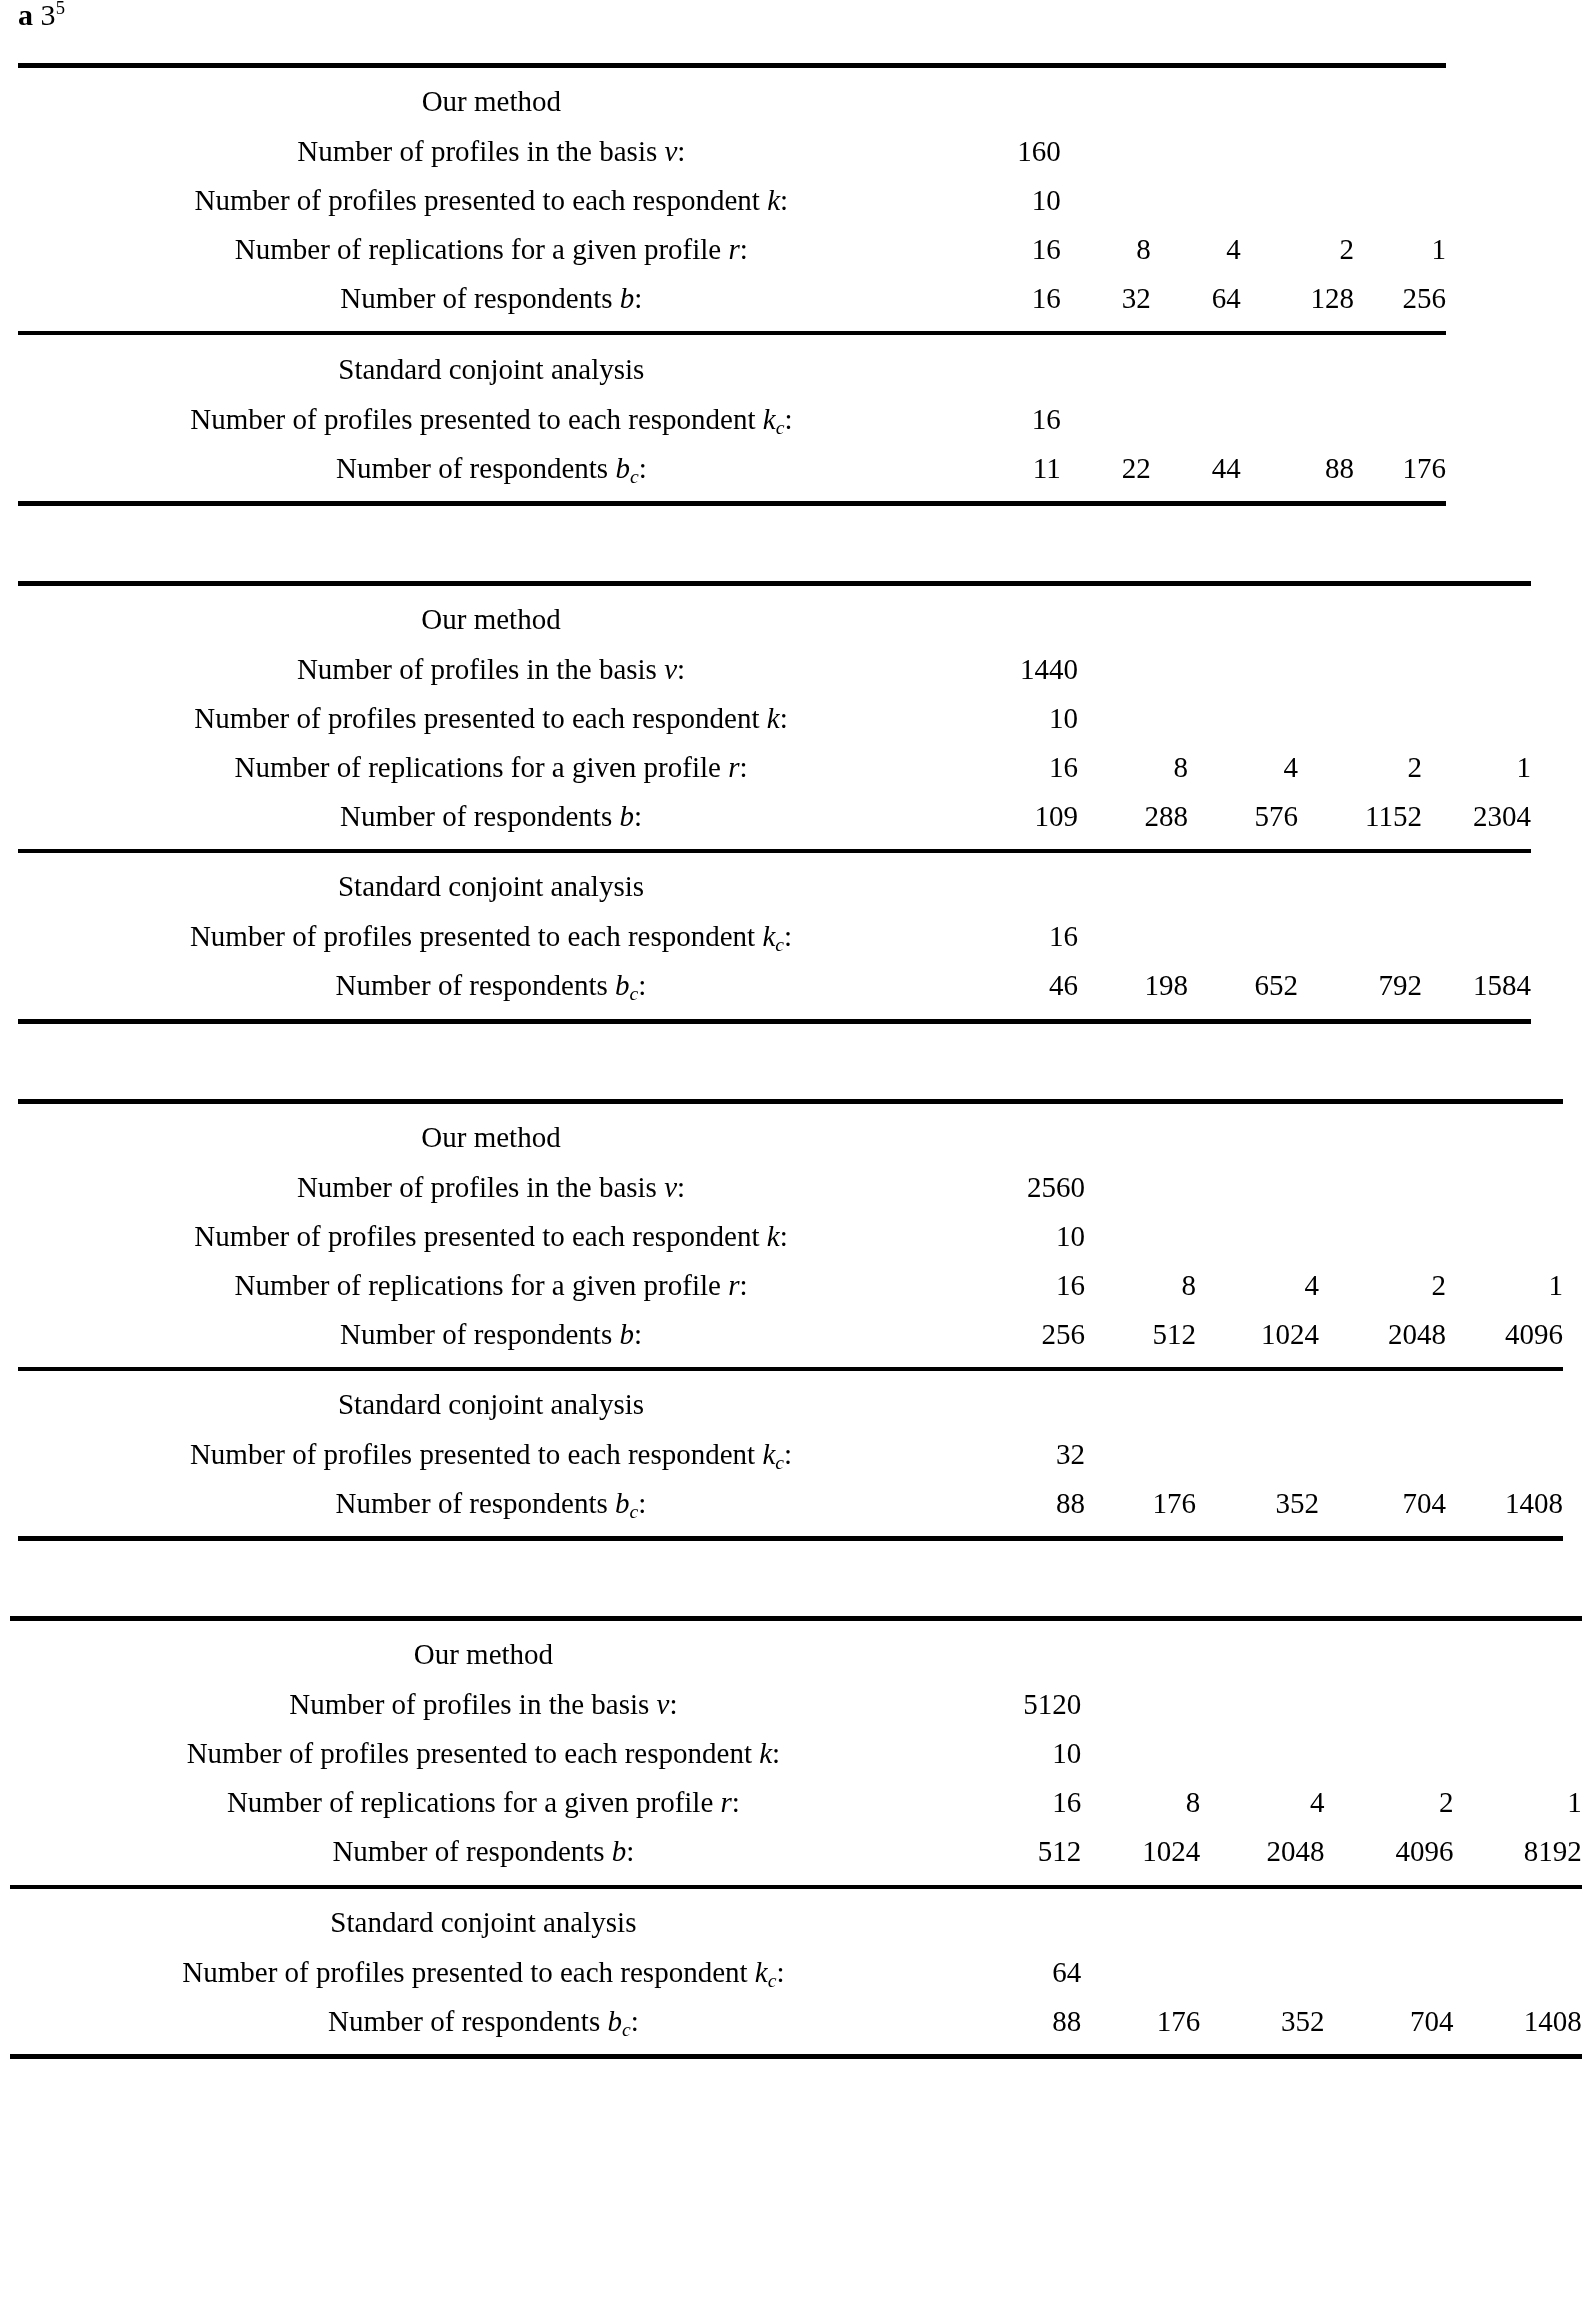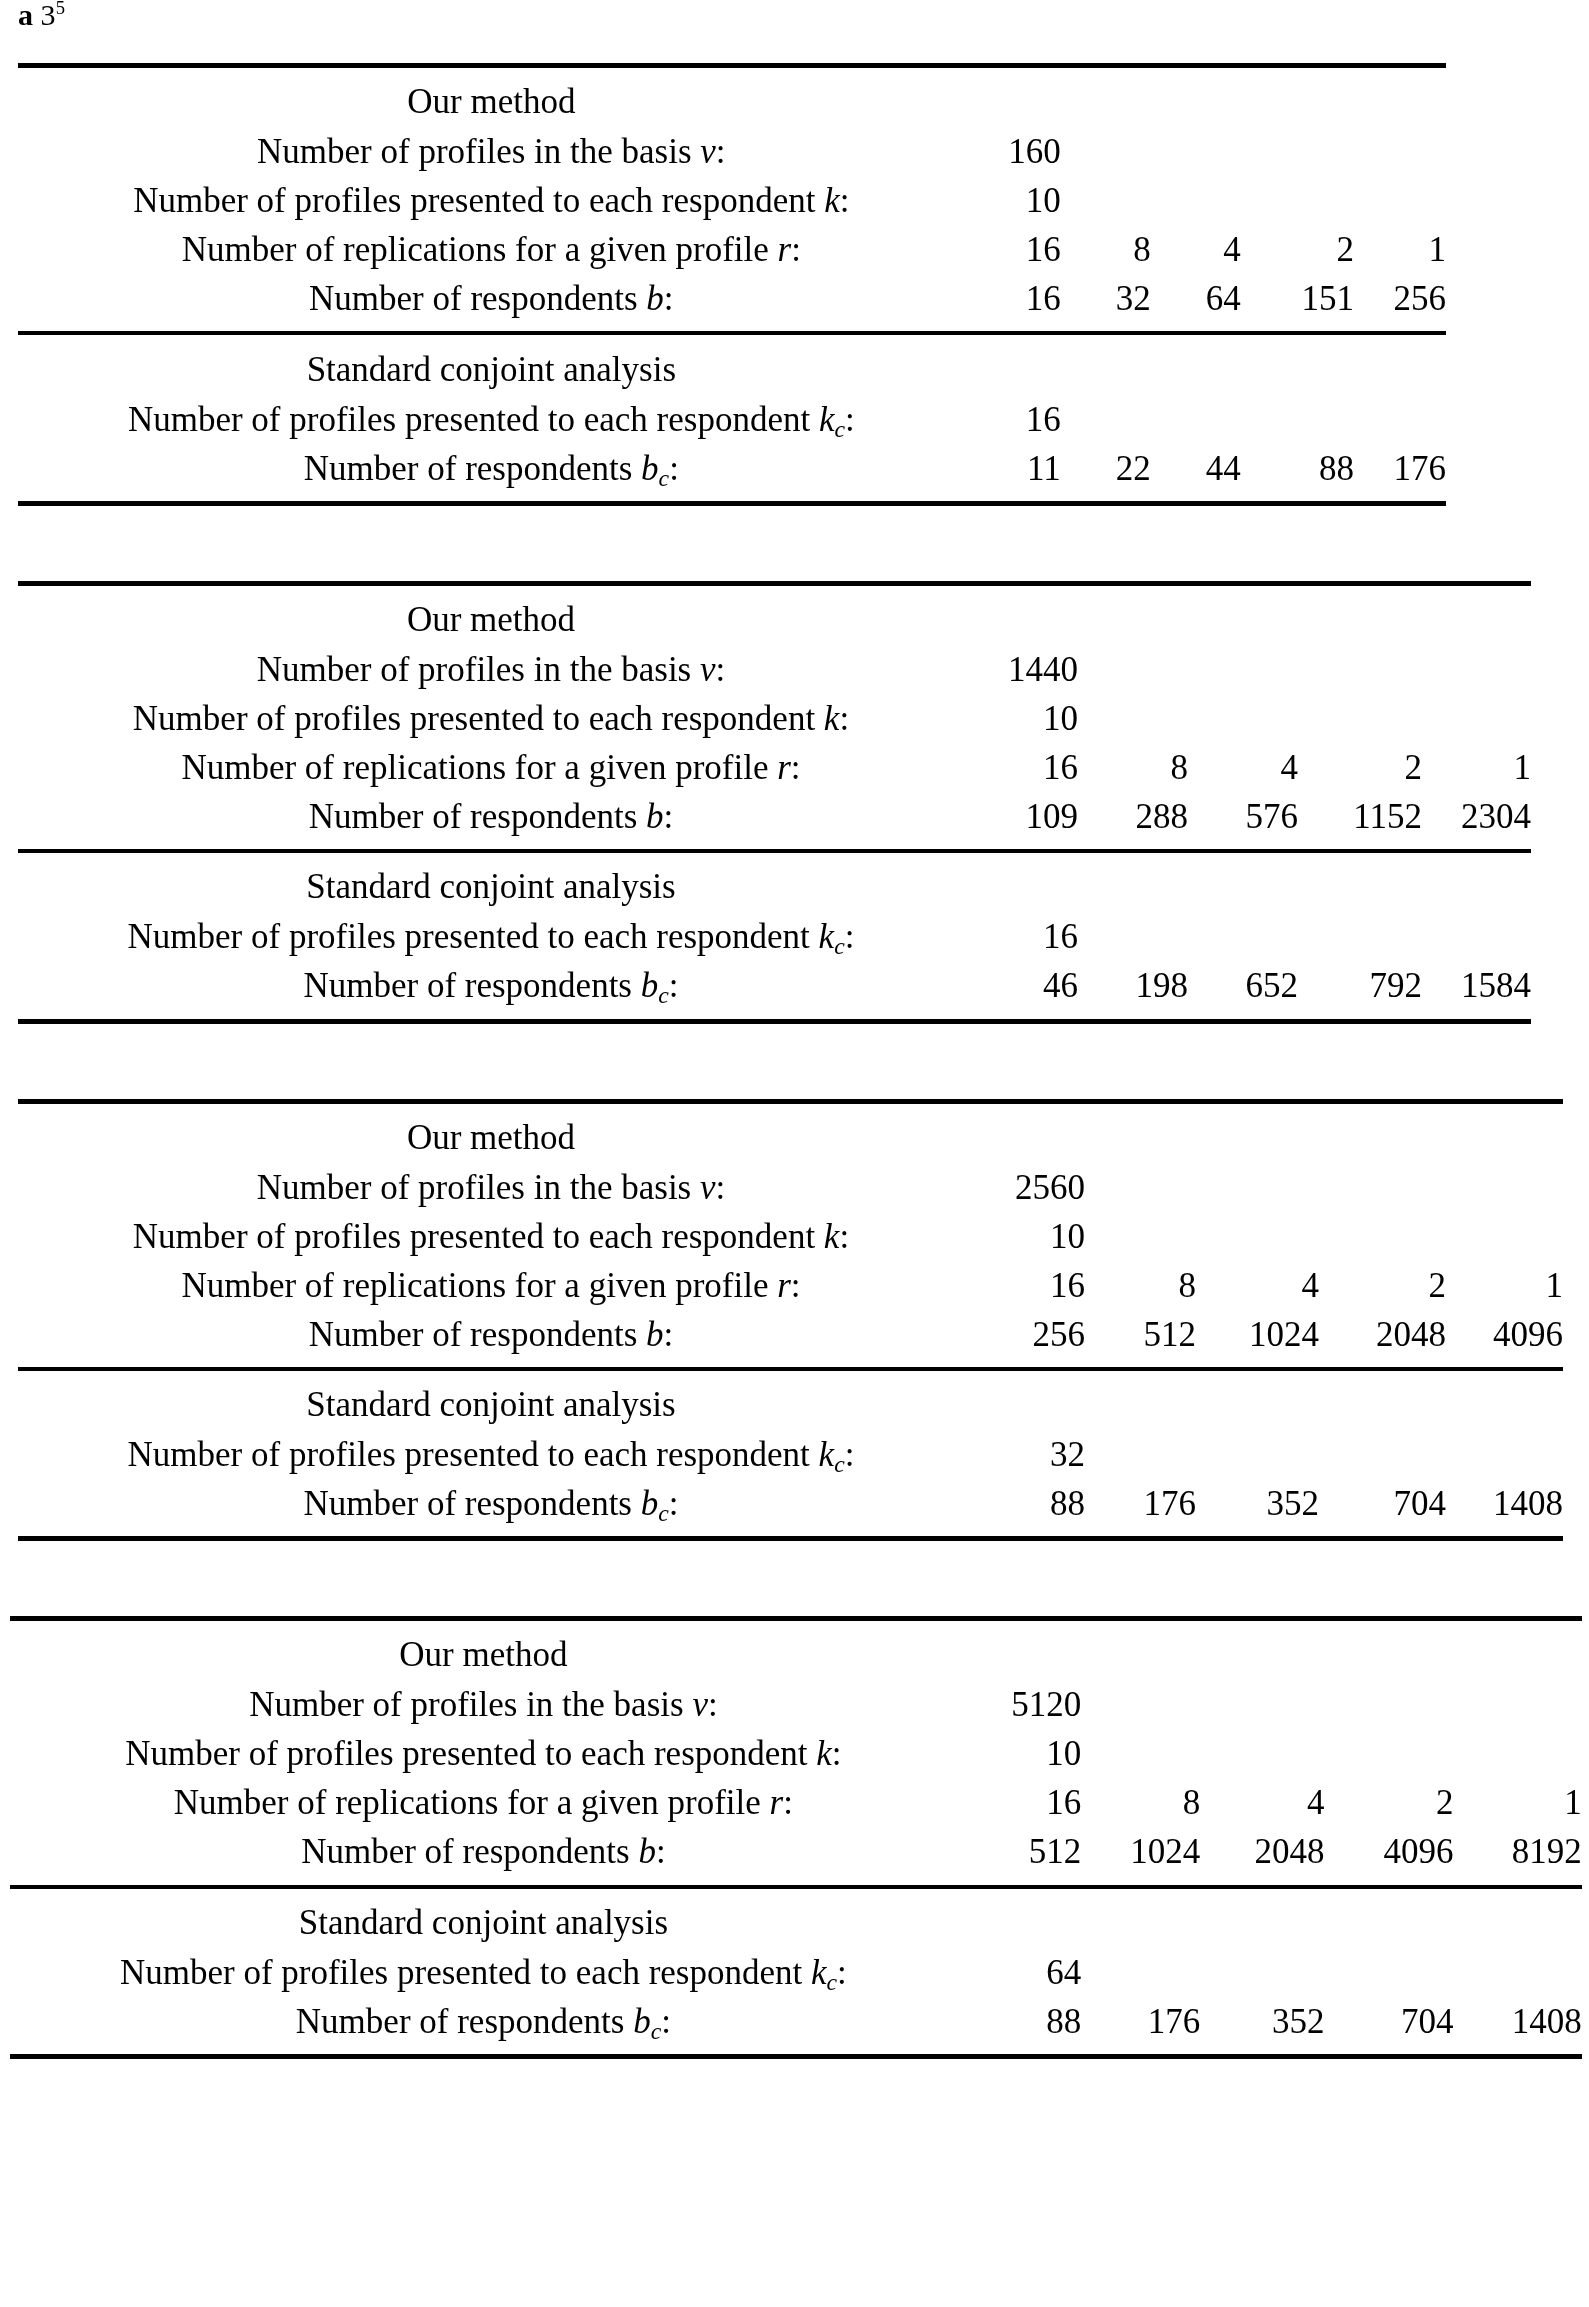--- a/index.html
+++ b/index.html
@@ -52,21 +52,21 @@
   }
   .panel-caption .times { margin: 0 4.1px; }
 
   
   .tbl-wrap {
     box-sizing: border-box;
   }
   table.tbl {
     border-collapse: collapse;
     table-layout: fixed;
-    font-size: 35px;
+    font-size: 29px;
   }
   table.tbl td {
     padding: 0;
     vertical-align: baseline;
     white-space: nowrap;
   }
 
   
   tr.rule-top > td { border-top: 5.7px solid #000; }
   tr.rule-mid > td { border-top: 4.1px solid #000; }
@@ -168,21 +168,21 @@
             <td class="val">4</td>
             <td class="val">2</td>
             <td class="val">1</td>
           </tr>
 
           <tr>
             <td class="lbl"><span>Number of respondents</span> <span class="mathvar">b</span><span>:</span></td>
             <td class="val">16</td>
             <td class="val">32</td>
             <td class="val">64</td>
-            <td class="val">151</td>
+            <td class="val">128</td>
             <td class="val">256</td>
           </tr>
 
           <tr class="spacer-small">
               <td colspan="6"></td>
             </tr>
           <tr class="rule-mid">
             <td class="rule-cell" colspan="6"></td>
           </tr>
           <tr class="spacer-small">

